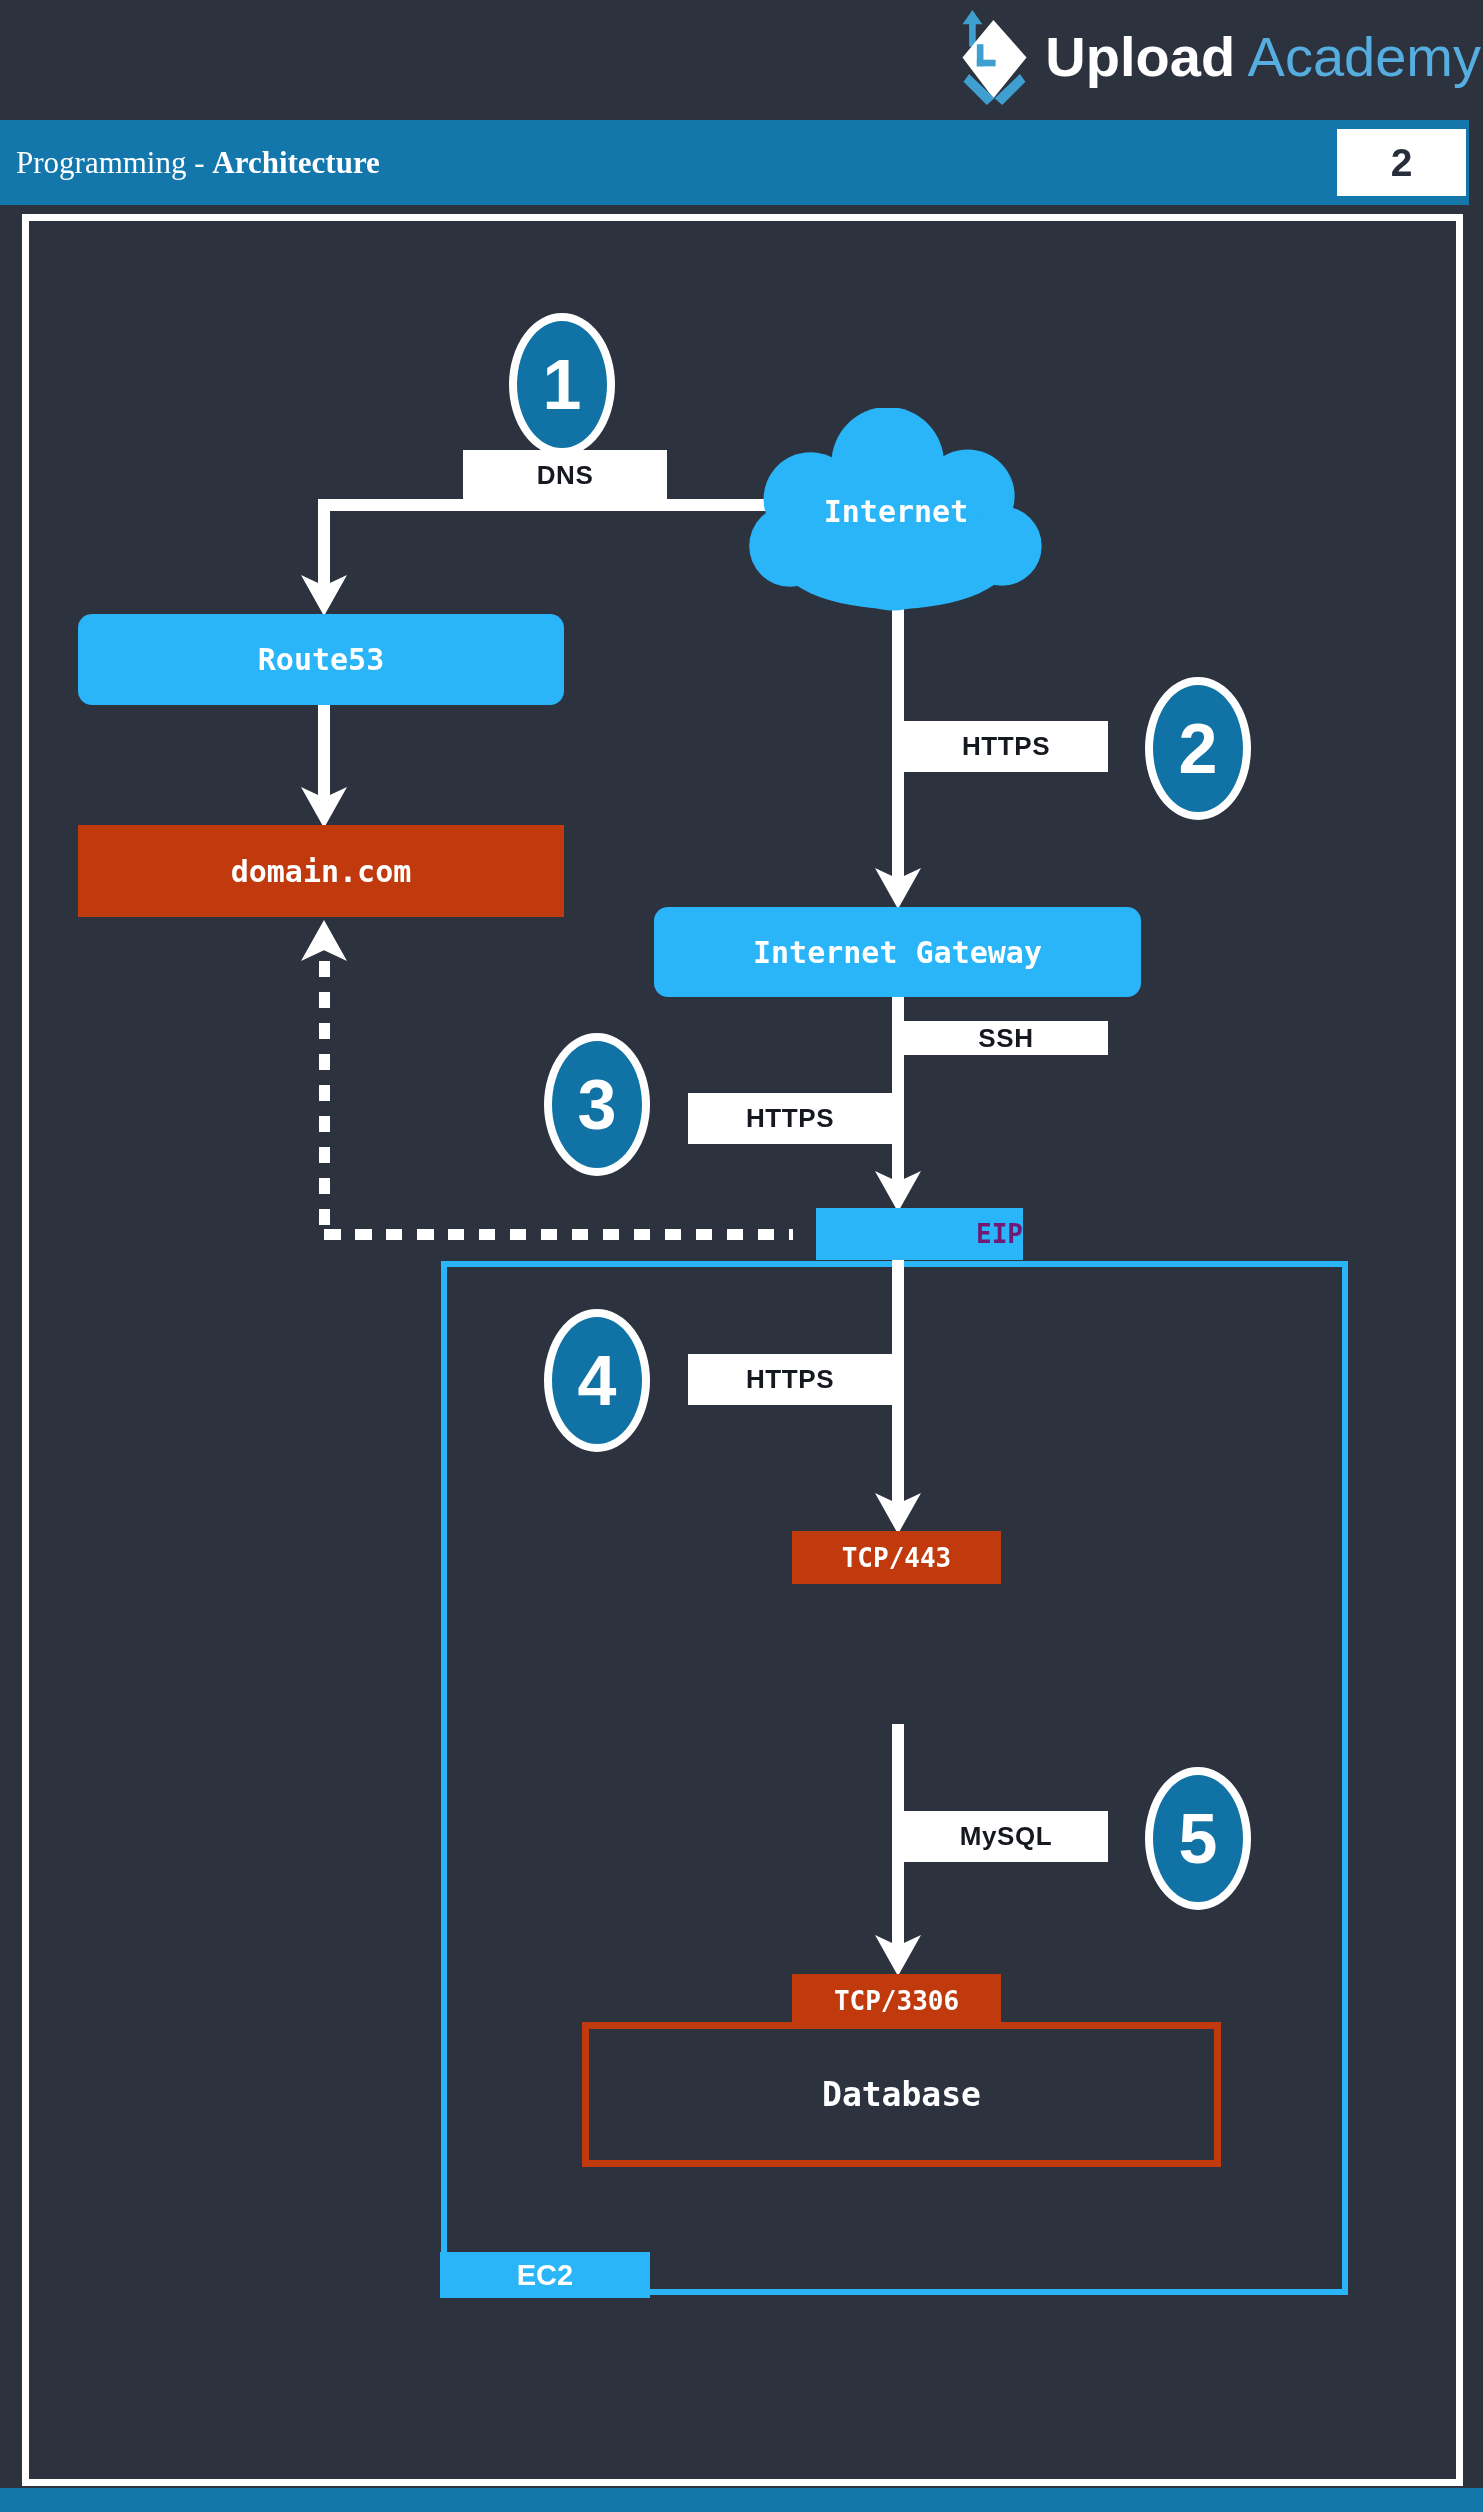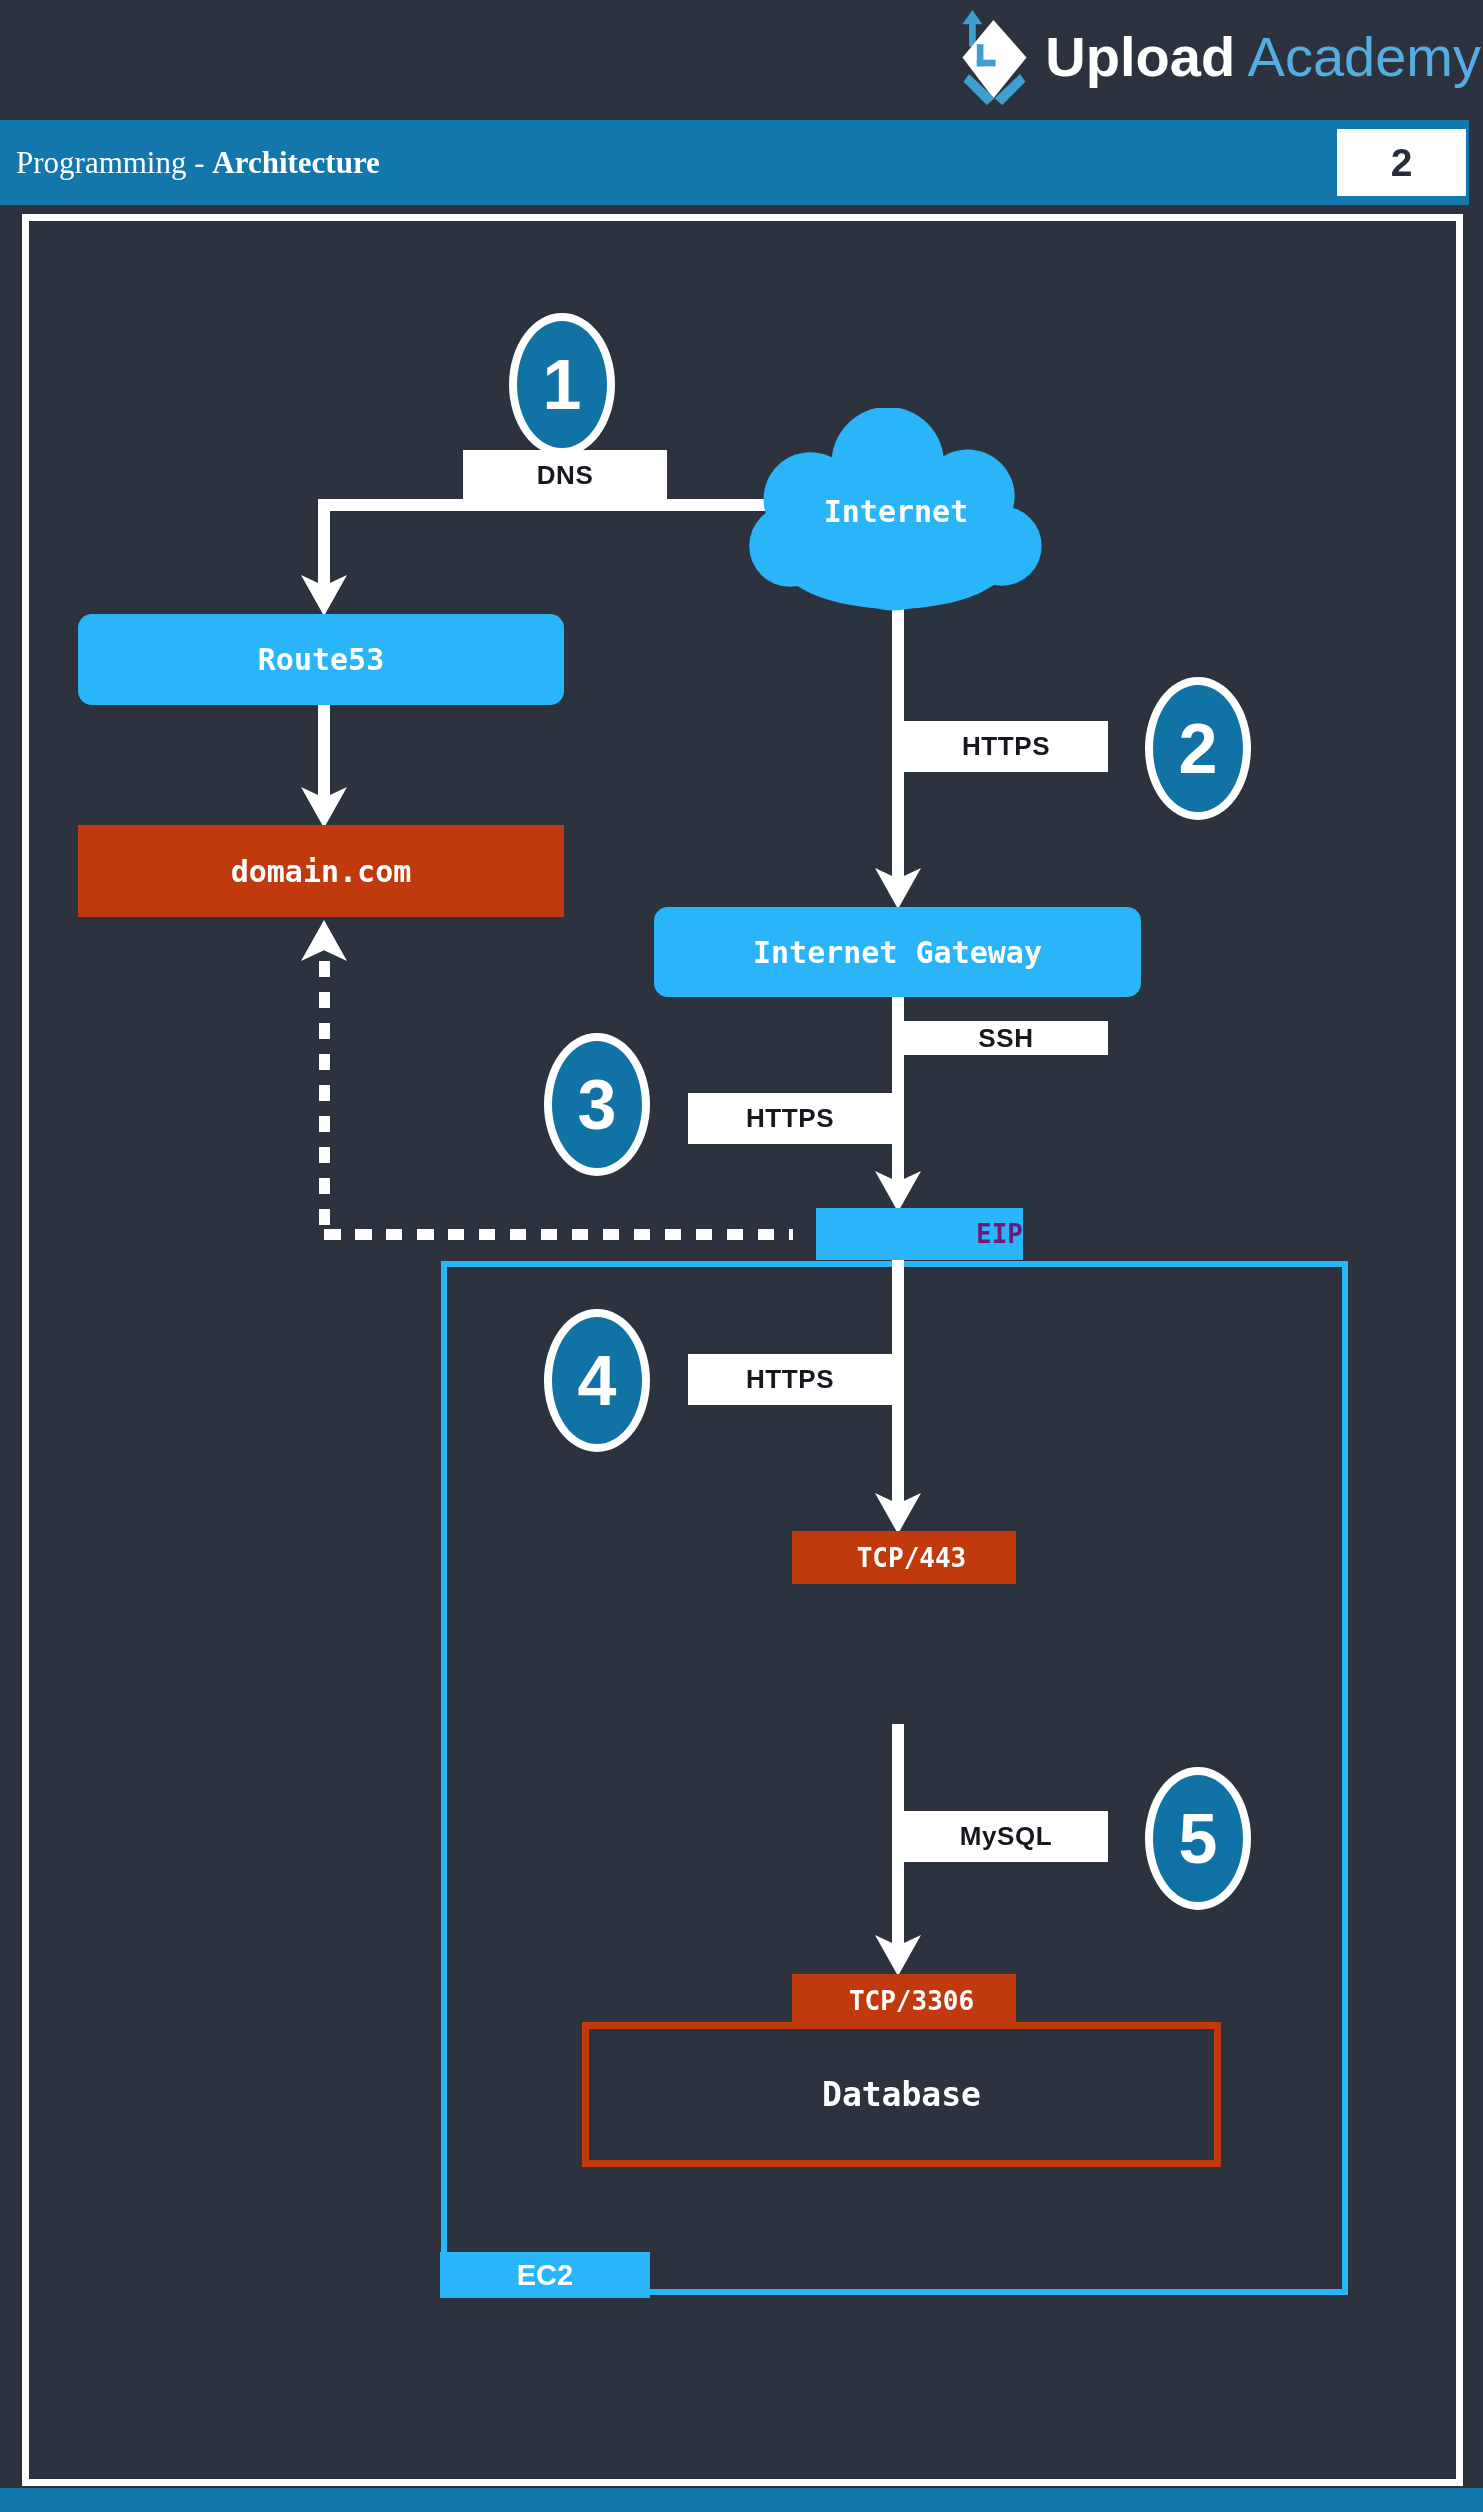--- a/index.html
+++ b/index.html
@@ -37,21 +37,21 @@
   .arrow-up{position:absolute;width:46px;height:41px;background:#ffffff;z-index:2;
             clip-path:polygon(50% 0%,100% 100%,50% 74%,0% 100%);}
   .node-blue{position:absolute;background:#29b5f8;color:#ffffff;z-index:3;
              display:flex;align-items:center;justify-content:center;
              font-family:"DejaVu Sans Mono",monospace;font-weight:700;font-size:30px;border-radius:14px;}
   .node-red{position:absolute;background:#c13a0e;color:#ffffff;z-index:3;
             display:flex;align-items:center;justify-content:center;
             font-family:"DejaVu Sans Mono",monospace;font-weight:700;font-size:30px;}
   .tab-red{position:absolute;background:#c13a0e;color:#ffffff;z-index:4;
            display:flex;align-items:center;justify-content:center;
-           font-family:"DejaVu Sans Mono",monospace;font-weight:700;font-size:26px;padding-left:15px;}
+           font-family:"DejaVu Sans Mono",monospace;font-weight:700;font-size:26px;}
   .outline-red{position:absolute;border:7.7px solid #c13a0e;box-sizing:border-box;color:#ffffff;z-index:3;
                display:flex;align-items:center;justify-content:center;
                font-family:"DejaVu Sans Mono",monospace;font-weight:700;font-size:33px;}
   .edge-label{position:absolute;background:#ffffff;color:#15181f;z-index:4;
               display:flex;align-items:center;justify-content:center;
               font-weight:700;font-size:26px;letter-spacing:0.6px;}
   .badge{position:absolute;width:106px;height:143px;box-sizing:border-box;background:#1173a5;
          border:8.8px solid #ffffff;border-radius:50%;z-index:5;
          display:flex;align-items:center;justify-content:center;
          color:#ffffff;font-weight:700;font-size:70px;}

